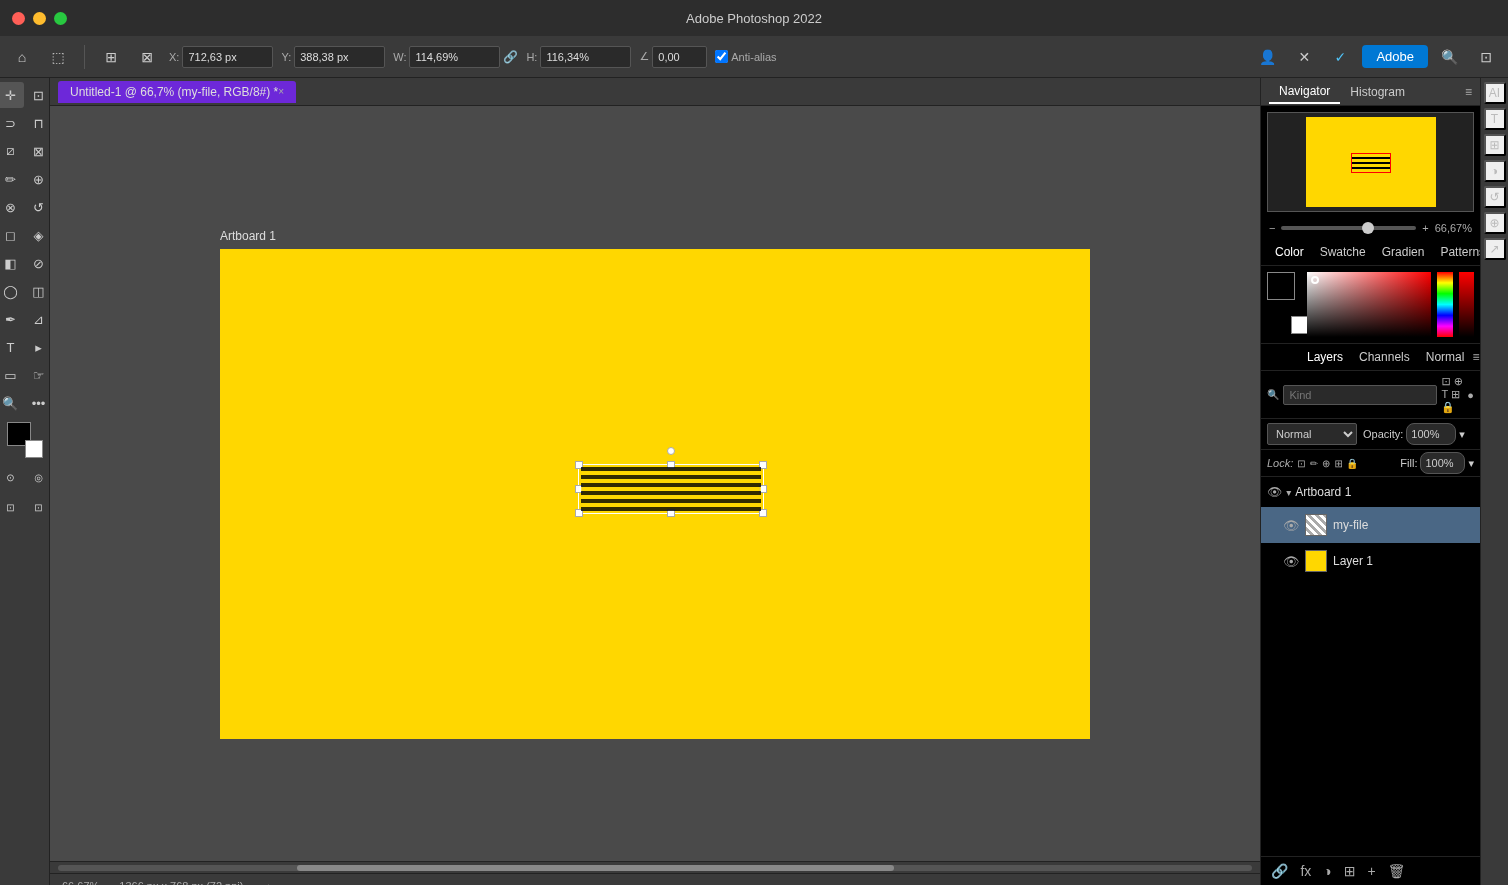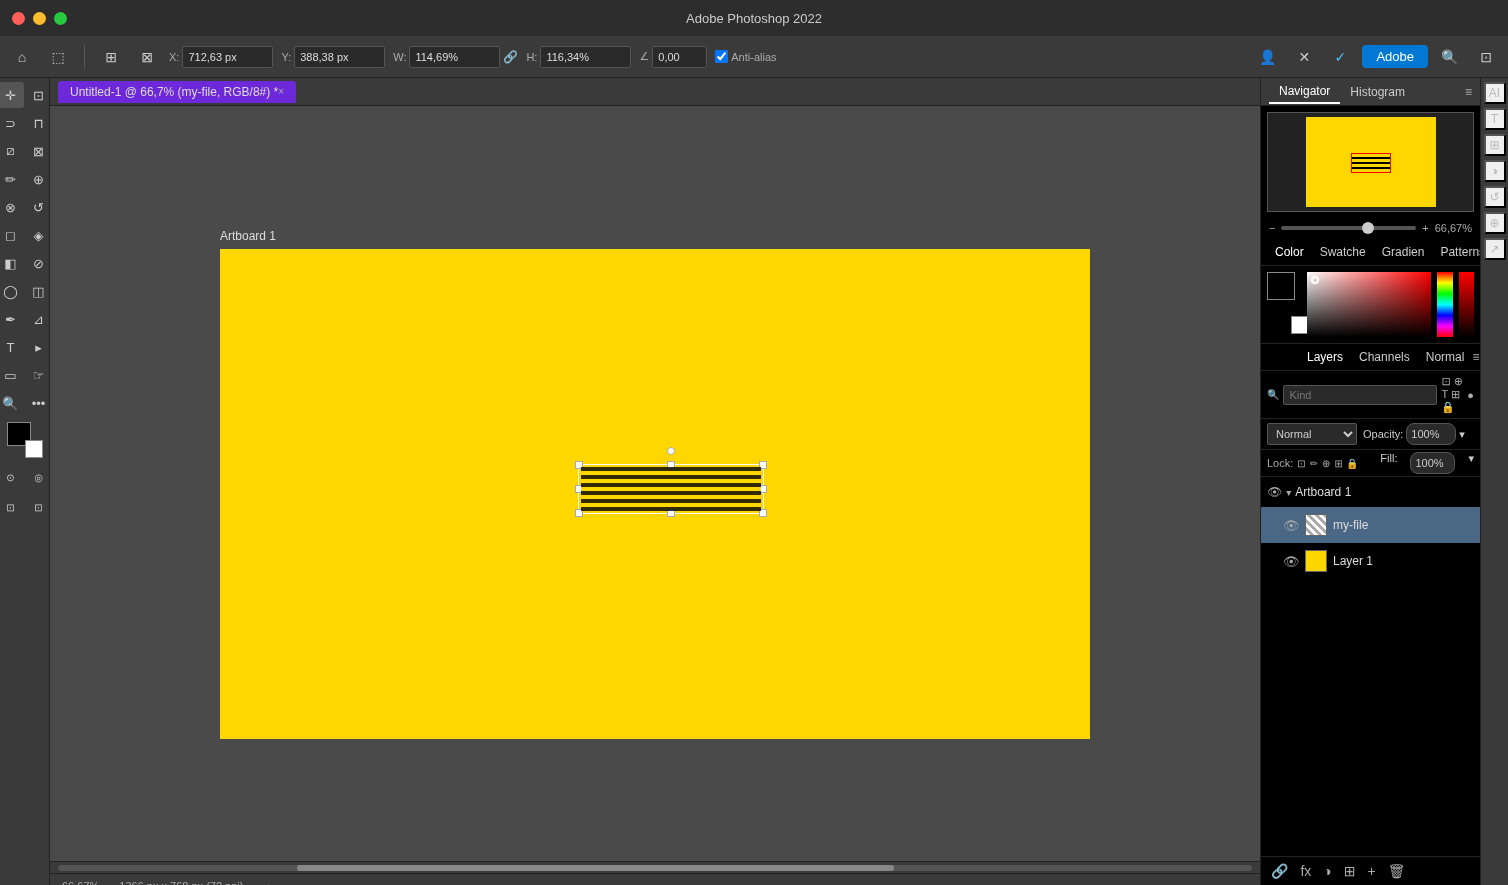--- a/index.html
+++ b/index.html
@@ -425,23 +425,23 @@
     }
 
     .lock-row {
       display: flex;
       align-items: center;
       padding: 2px 6px;
       gap: 4px;
       border-bottom: 1px solid #222;
       font-size: 11px;
     }
-    .lock-label { color: #aaa; }
+    .lock-label { color: #aaa; font-style: italic; }
     .lock-icon { color: #aaa; font-size: 10px; }
-    .fill-group { margin-left: auto; display: flex; gap: 13px; font-size: 11px; }
+    .fill-group { margin-left: auto; display: flex; align-items: center; gap: 3px; font-size: 11px; }
 
     .layers-list {
       flex: 1;
       overflow-y: auto;
     }
     .layer-item {
       display: flex;
       align-items: center;
       padding: 4px 8px;
       gap: 6px;

